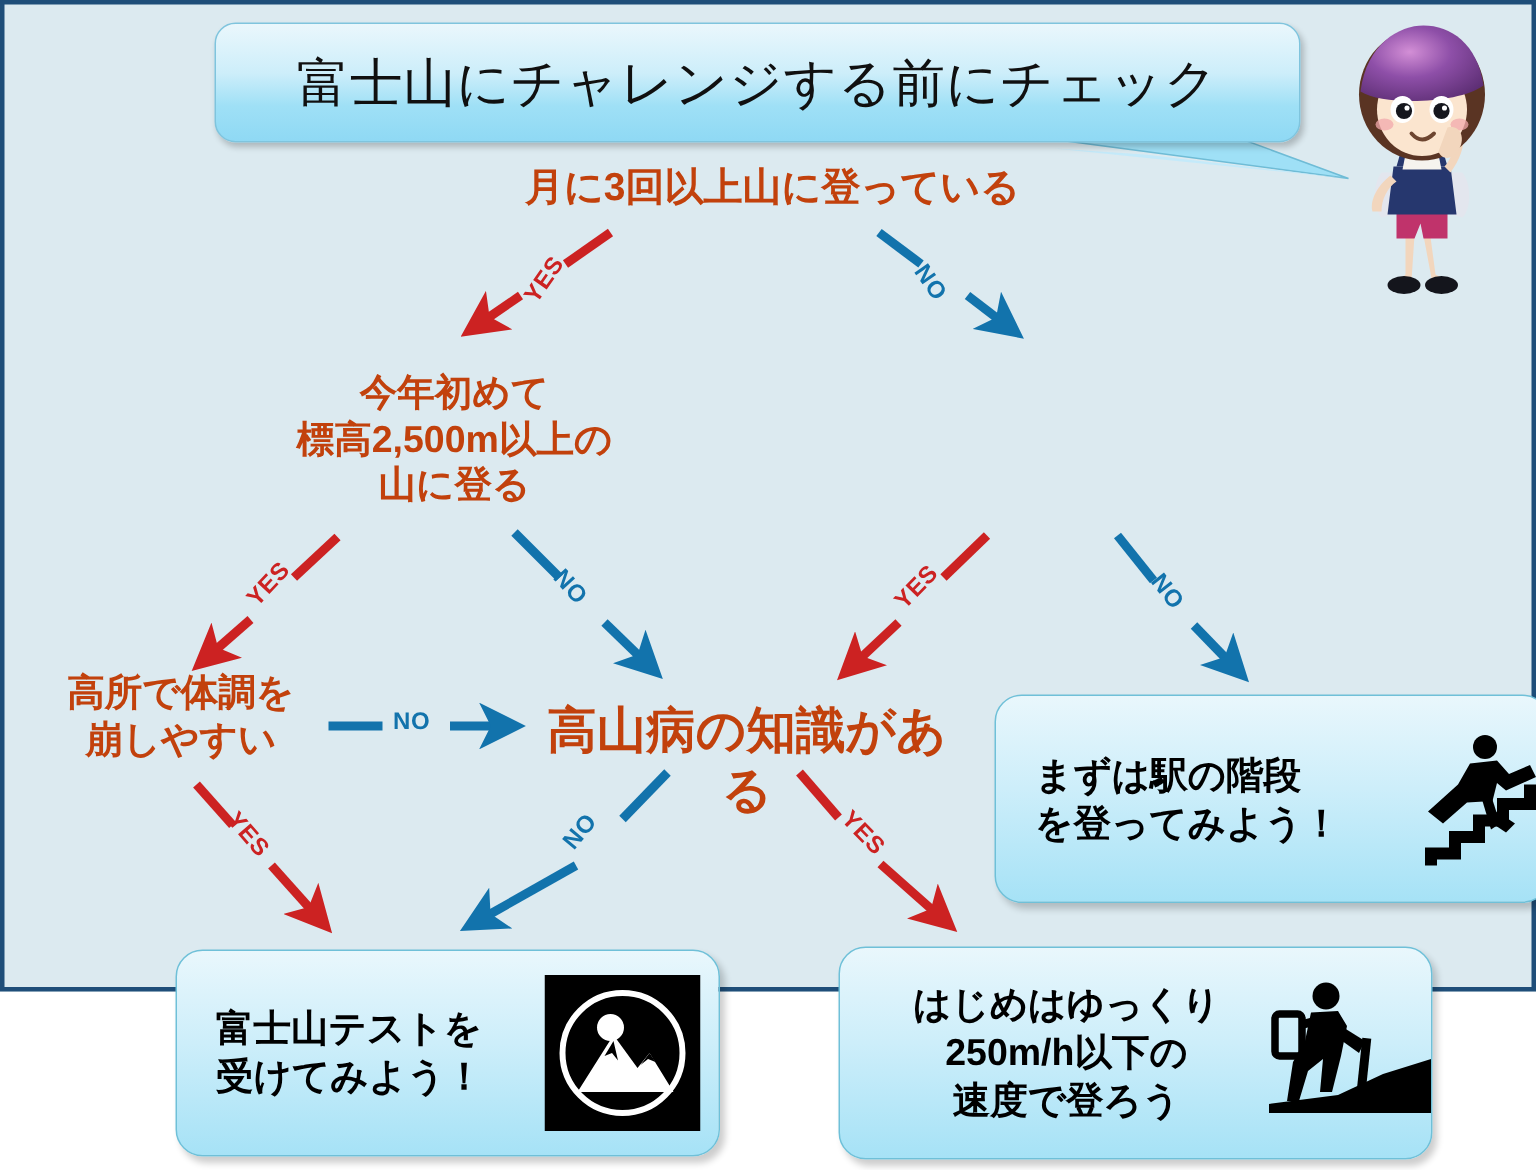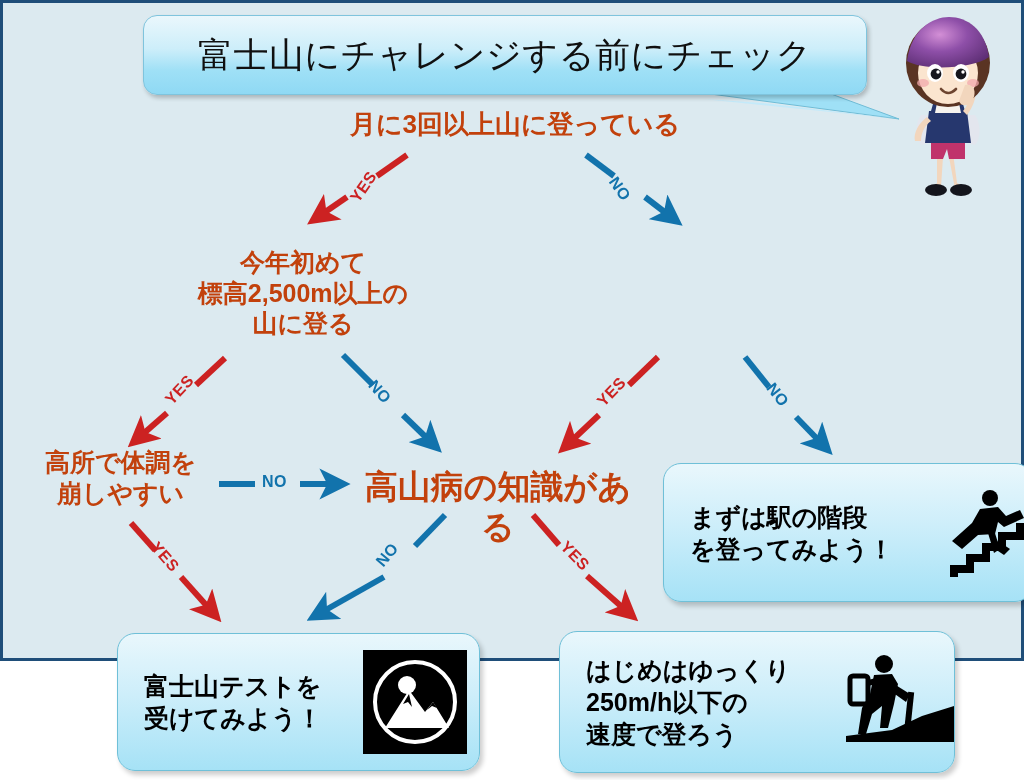--- a/index.html
+++ b/index.html
@@ -52,21 +52,21 @@
   }
   .result-text{
     font-size:25px;font-weight:bold;color:#000;line-height:1.28;
     white-space:pre-line;
   }
   #box-stairs{left:660px;top:460px;width:342px;height:137px;padding:0 0 0 26px;}
   #box-stairs .result-text{flex:1;}
   #box-test{left:114px;top:630px;width:335px;height:136px;padding:0 0 0 26px;}
   #box-test .result-text{flex:1;}
   #box-slow{left:556px;top:628px;width:368px;height:140px;padding:0 0 0 26px;}
-  #box-slow .result-text{flex:1;}
+  #box-slow .result-text{flex:1;text-align:center;}
   .box-icon{flex:0 0 auto;display:block;}
 
   
   #arrows{position:absolute;left:0;top:0;width:1024px;height:780px;z-index:3;}
   .arrow-label{
     position:absolute;font-size:16px;font-weight:bold;letter-spacing:.5px;
     z-index:5;transform-origin:50% 50%;
   }
   .lbl-yes{color:#cc2222;}
   .lbl-no{color:#1273ac;}

